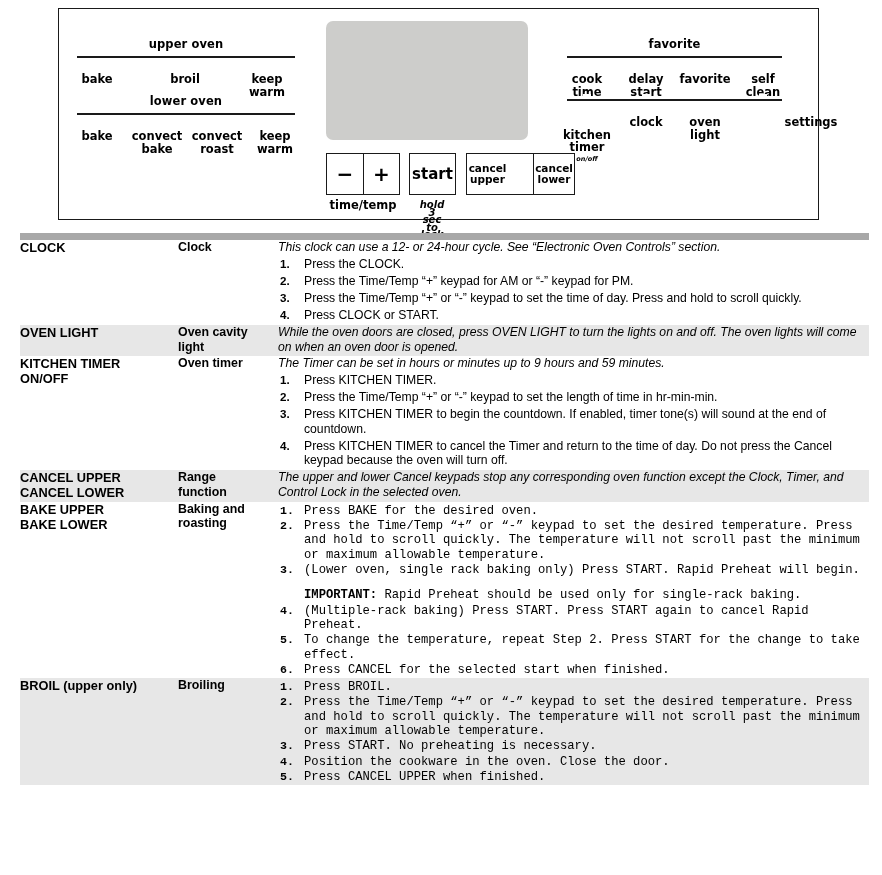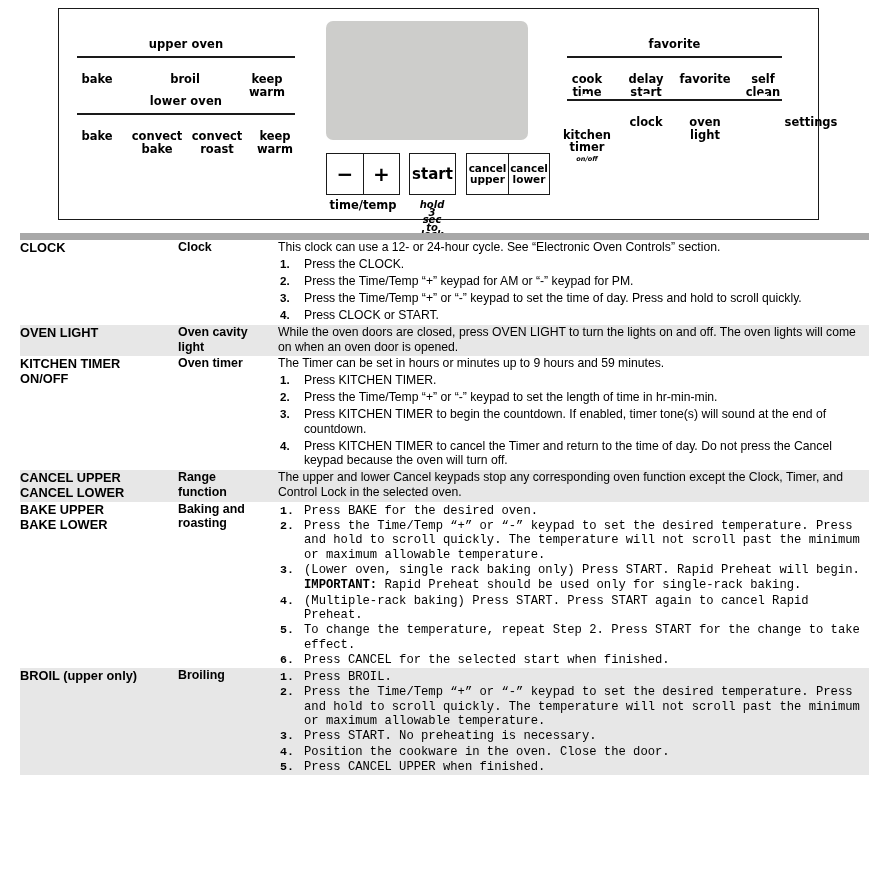--- a/index.html
+++ b/index.html
@@ -176,42 +176,42 @@
 
   tbody td {
     padding: 8px 8px 10px 6px;
     font-size: 12.2px;
     line-height: 14.6px;
   }
   td.keypad  { font-weight: bold; font-size: 12.8px; line-height: 15px; white-space: pre-line; }
   td.feature { font-weight: bold; font-size: 12.4px; line-height: 14.6px; white-space: pre-line; }
   td.instr   { padding-left: 2px; padding-right: 10px; }
 
-  .lead { margin: 0 0 2px 0; }
+  .lead { margin: 0 0 2px 0; font-style: italic; }
   ol.steps {
     margin: 2px 0 0 0;
     padding: 0;
     list-style: none;
     counter-reset: st;
   }
   ol.steps > li {
     counter-increment: st;
     position: relative;
     padding-left: 26px;
     margin-bottom: 2.5px;
   }
   ol.steps > li::before {
     content: counter(st) ".";
     position: absolute;
     left: 2px; top: 0;
     font-weight: bold;
     font-size: 11.6px;
   }
   ol.steps.tight > li { margin-bottom: 0.5px; font-family: Liberation Mono, monospace; }
-  .note { display: block; margin-top: 1px; }
+  .note { display: block; margin-top: 11px; }
   .note b { font-weight: bold; }
 </style>
 </head>
 <body>
 
 <div id="panel-wrap">
 
   <div class="oven-group" style="left:18px; top:28px; width:218px;">
     <div class="group-title">upper oven</div>
     <div class="tick-row">
@@ -251,21 +251,21 @@
   <div id="display"></div>
 
   <div id="keys">
     <div class="key-cluster" style="left:0px;">
       <div class="key sym">−</div>
       <div class="key sym">+</div>
     </div>
     <div class="key-cluster" style="left:83px;">
       <div class="key start">start</div>
     </div>
-    <div class="key-cluster" style="left:140px;">
+    <div class="key-cluster" style="left:140px;gap:25px;">
       <div class="key cancel">cancel
 upper</div>
       <div class="key cancel">cancel
 lower</div>
     </div>
     <span class="key-caption big" style="left:37px;">time/temp</span>
     <span class="key-caption small" style="left:106px; top:48px;">hold 3 sec
 to lock</span>
   </div>
 

